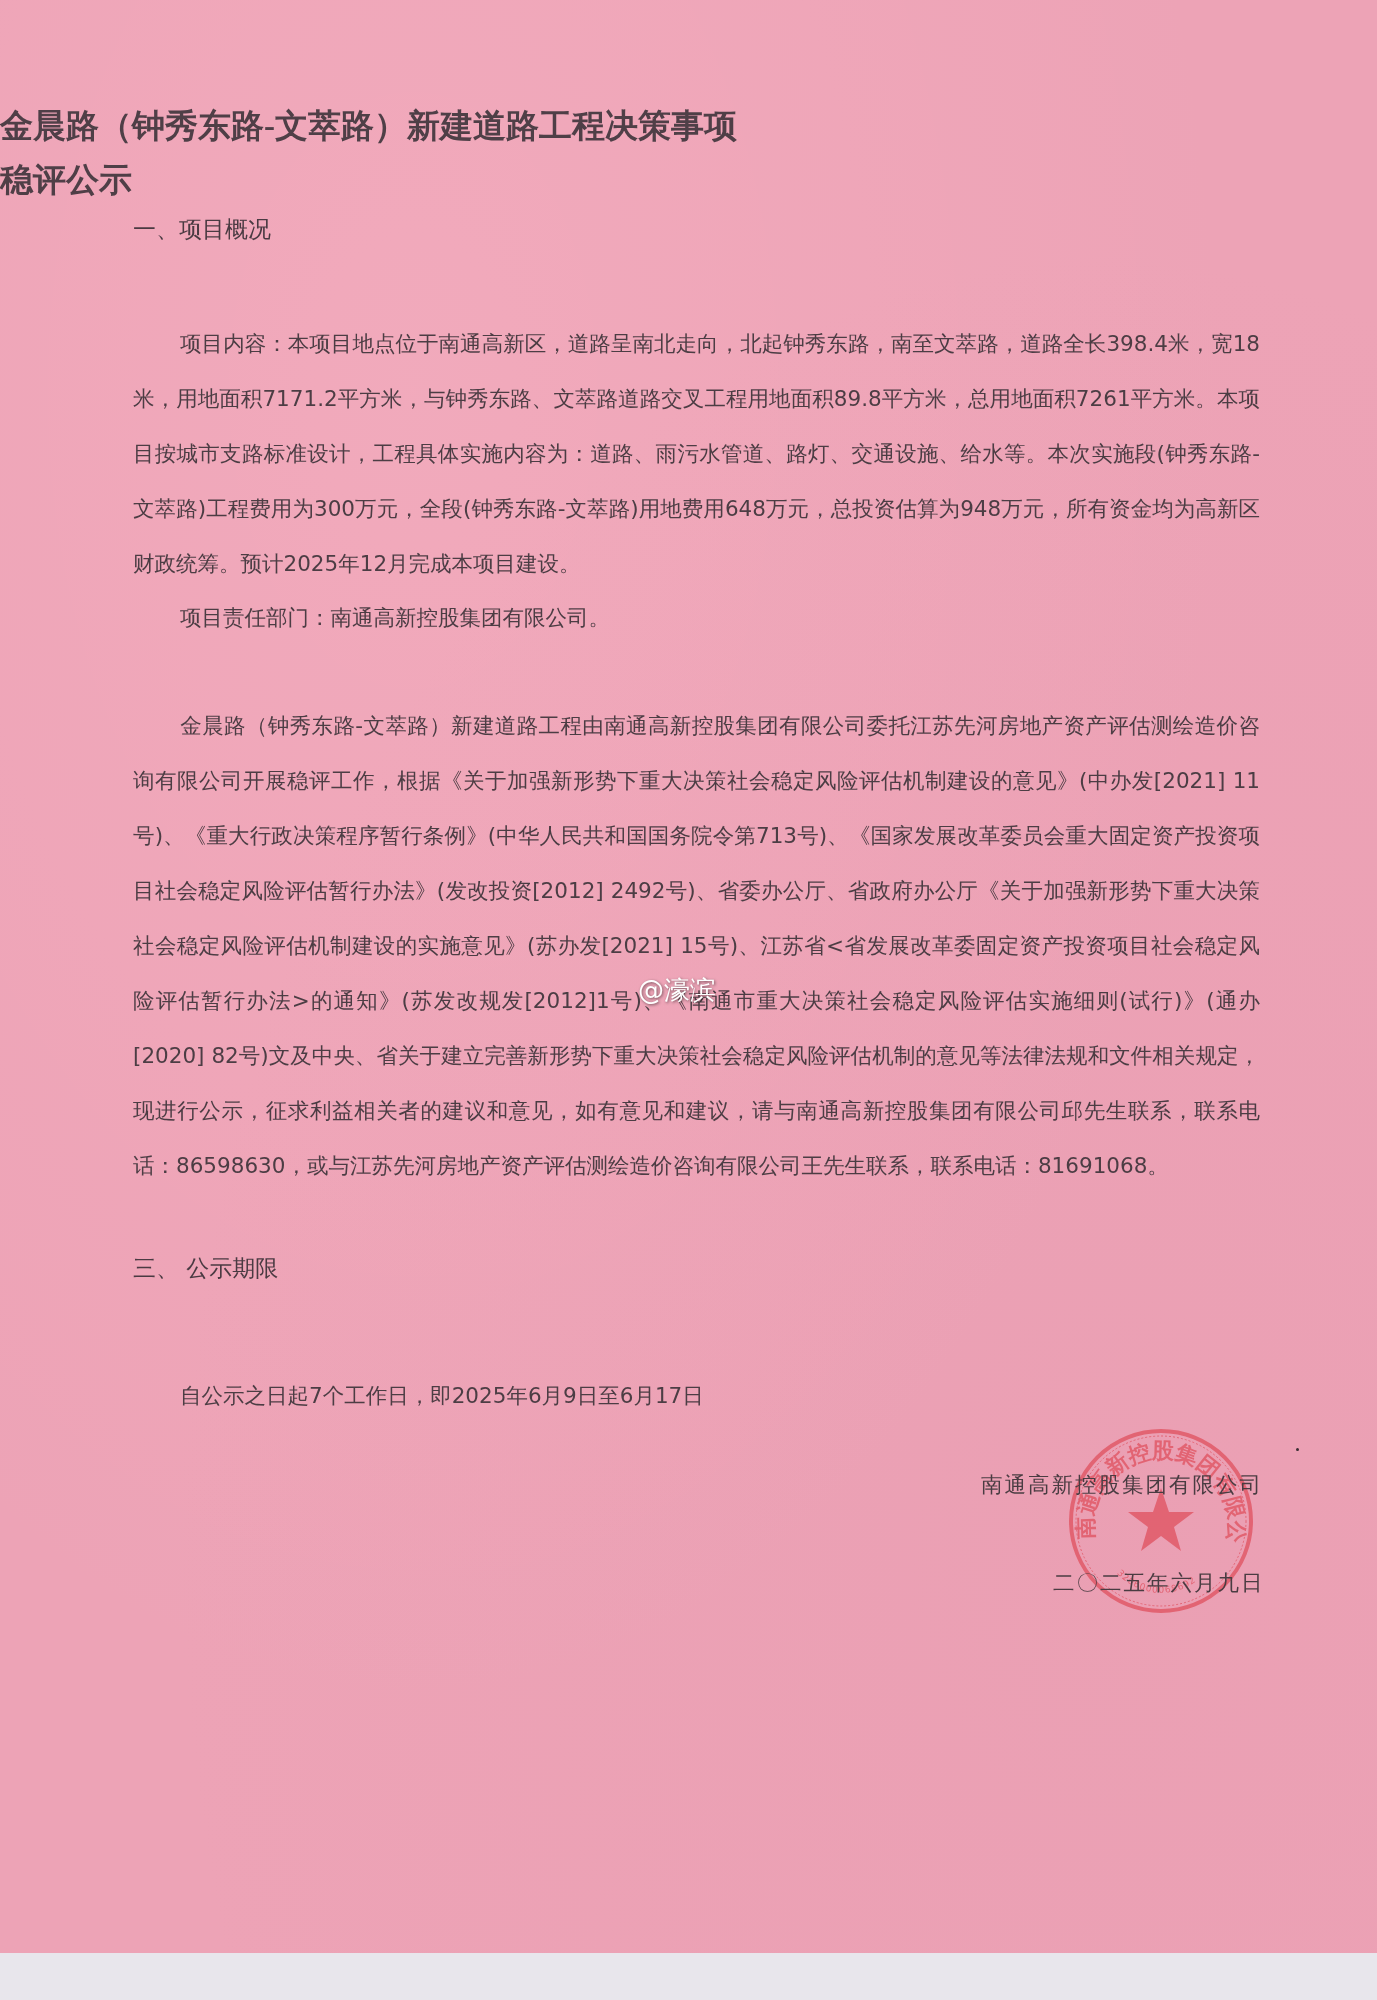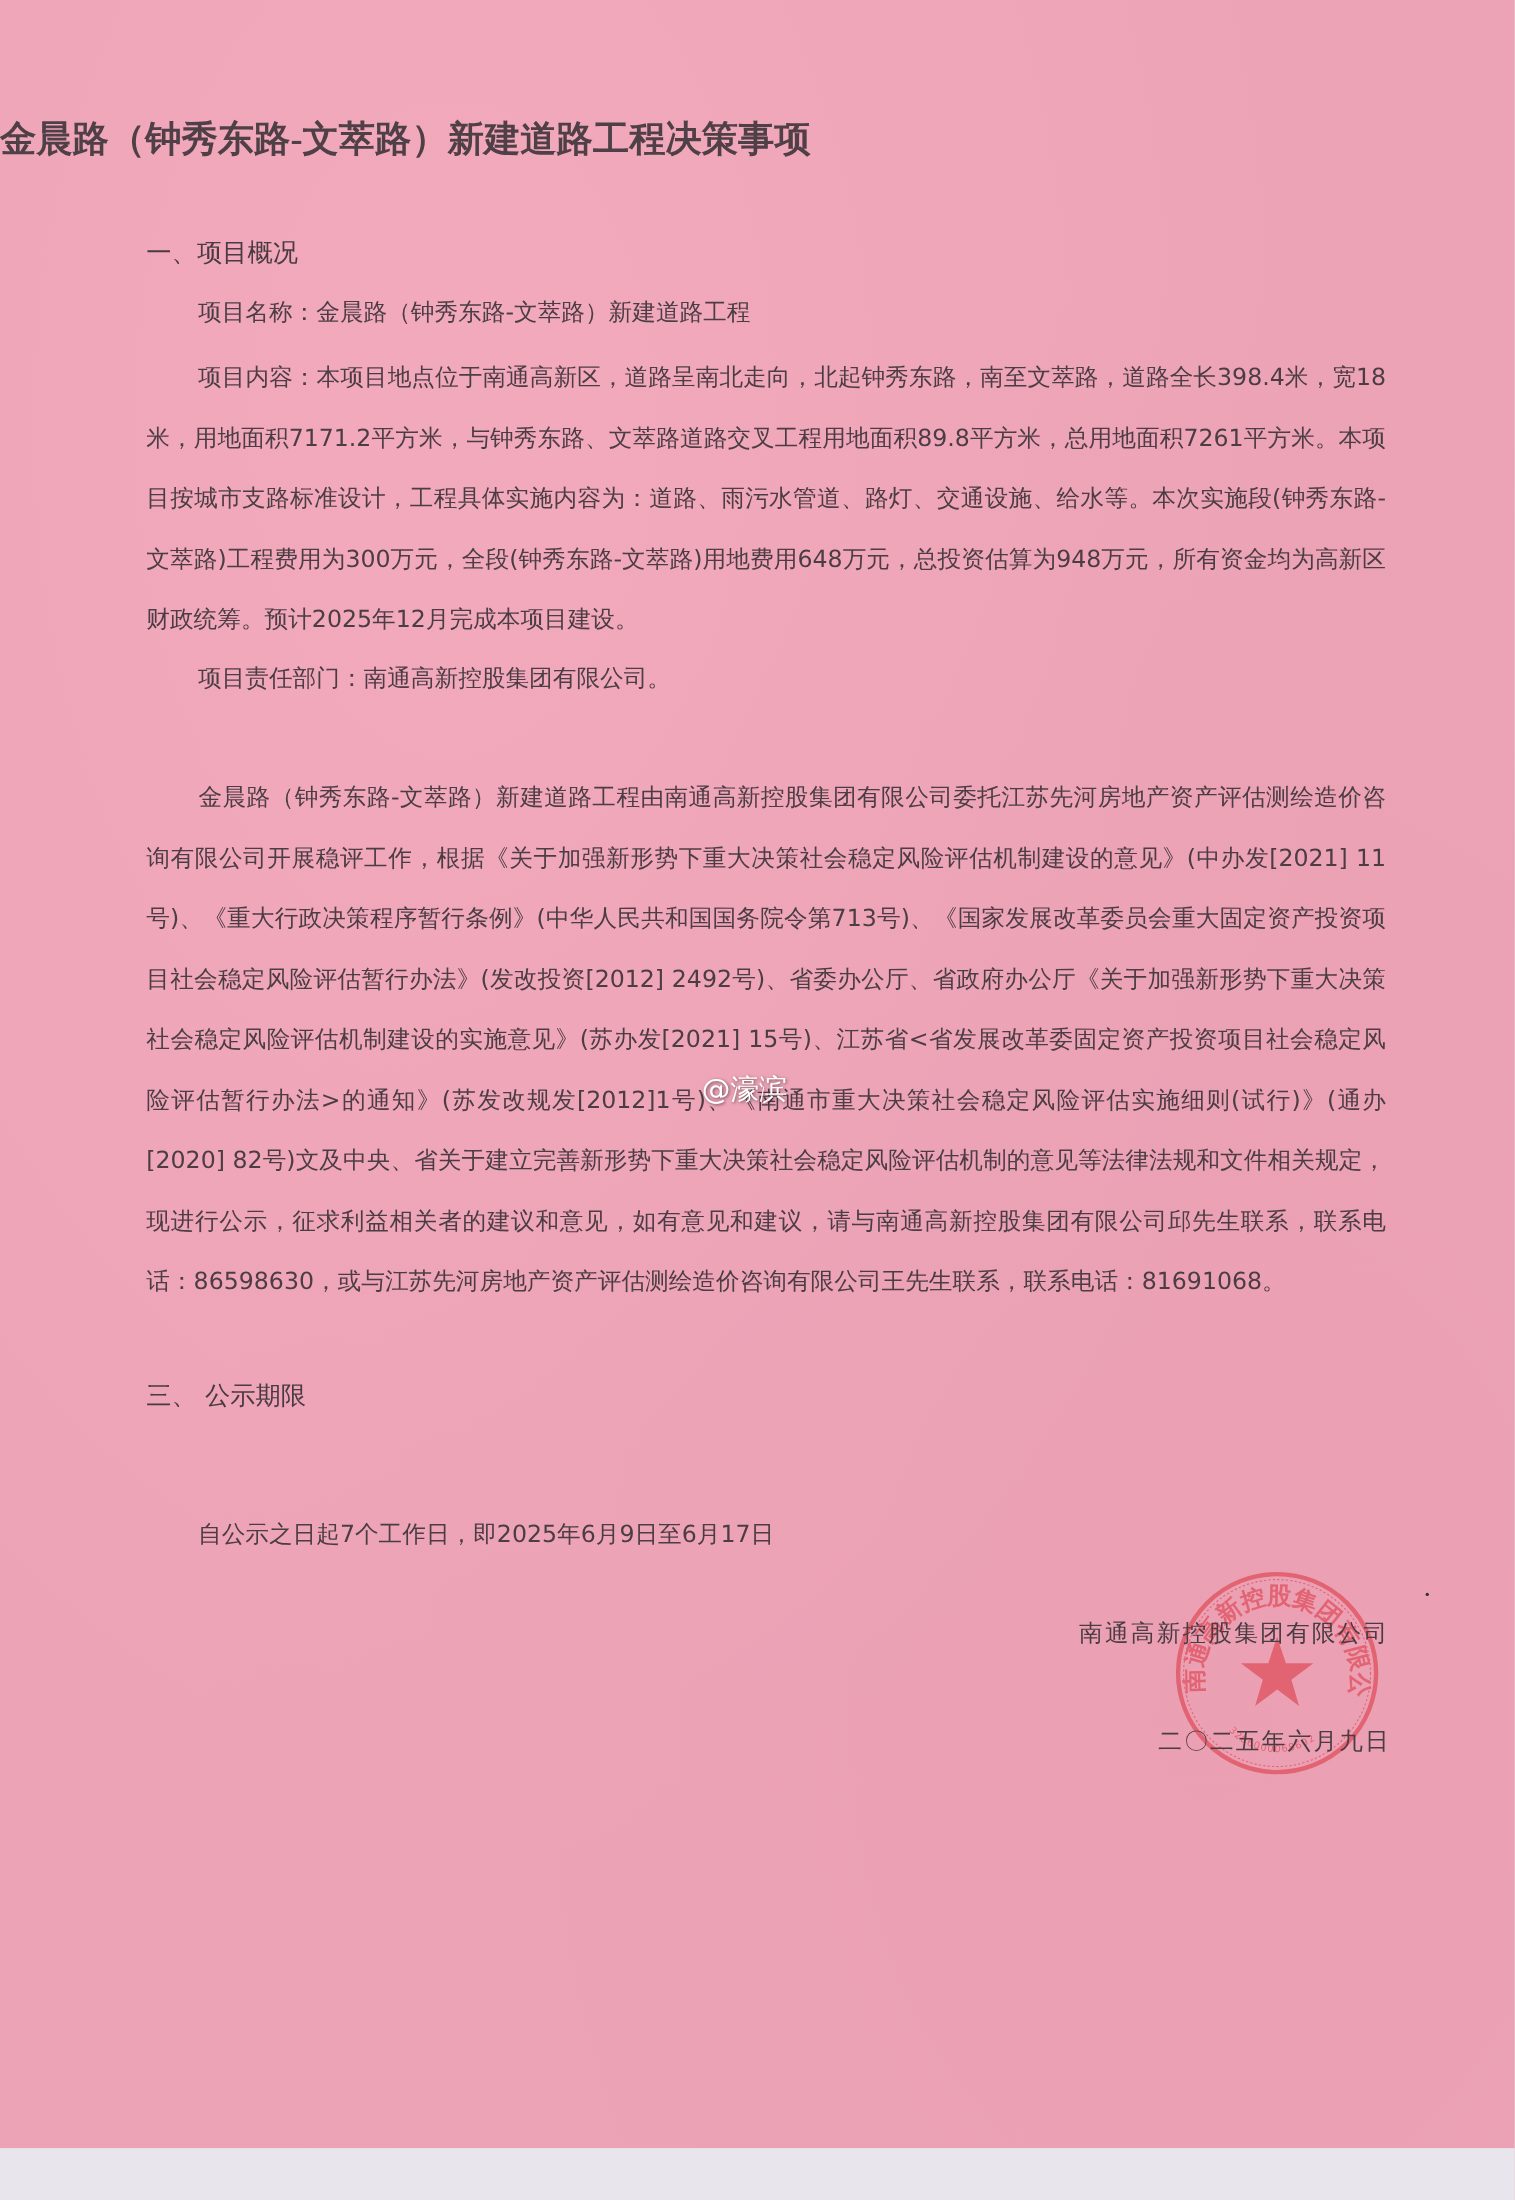--- a/index.html
+++ b/index.html
@@ -99,24 +99,24 @@
       background: #3a2d33;
       border-radius: 50%;
     }
   </style>
 </head>
 <body>
 
 <div class="page">
 
   <div class="title l1">金晨路（钟秀东路-文萃路）新建道路工程决策事项</div>
+  <div class="title l2">稳评公示</div>
 
   <div class="heading" style="top:214px;">一、项目概况</div>
 
-  <div class="para" style="top:257px;"><span class="indent"></span><span>项目名称：金晨路（钟秀东路-文萃路）新建道路工程</span></div>
 
   <div class="para" style="top:316px;"><span class="indent"></span><span>项目内容：本项目地点位于南通高新区，道路呈南北走向，北起钟秀东路，南至文萃路，道路全长398.4米，宽18米，用地面积7171.2平方米，与钟秀东路、文萃路道路交叉工程用地面积89.8平方米，总用地面积7261平方米。本项目按城市支路标准设计，工程具体实施内容为：道路、雨污水管道、路灯、交通设施、给水等。本次实施段(钟秀东路-文萃路)工程费用为300万元，全段(钟秀东路-文萃路)用地费用648万元，总投资估算为948万元，所有资金均为高新区财政统筹。预计2025年12月完成本项目建设。</span></div>
 
   <div class="para" style="top:590px;"><span class="indent"></span><span>项目责任部门：南通高新控股集团有限公司。</span></div>
 
 
   <div class="para" style="top:698px;"><span class="indent"></span><span>金晨路（钟秀东路-文萃路）新建道路工程由南通高新控股集团有限公司委托江苏先河房地产资产评估测绘造价咨询有限公司开展稳评工作，根据《关于加强新形势下重大决策社会稳定风险评估机制建设的意见》(中办发[2021] 11号)、《重大行政决策程序暂行条例》(中华人民共和国国务院令第713号)、《国家发展改革委员会重大固定资产投资项目社会稳定风险评估暂行办法》(发改投资[2012] 2492号)、省委办公厅、省政府办公厅《关于加强新形势下重大决策社会稳定风险评估机制建设的实施意见》(苏办发[2021] 15号)、江苏省&lt;省发展改革委固定资产投资项目社会稳定风险评估暂行办法&gt;的通知》(苏发改规发[2012]1号)、《南通市重大决策社会稳定风险评估实施细则(试行)》(通办[2020] 82号)文及中央、省关于建立完善新形势下重大决策社会稳定风险评估机制的意见等法律法规和文件相关规定，现进行公示，征求利益相关者的建议和意见，如有意见和建议，请与南通高新控股集团有限公司邱先生联系，联系电话：86598630，或与江苏先河房地产资产评估测绘造价咨询有限公司王先生联系，联系电话：81691068。</span></div>
 
   <div class="heading" style="top:1253px;">三、 公示期限</div>
 

